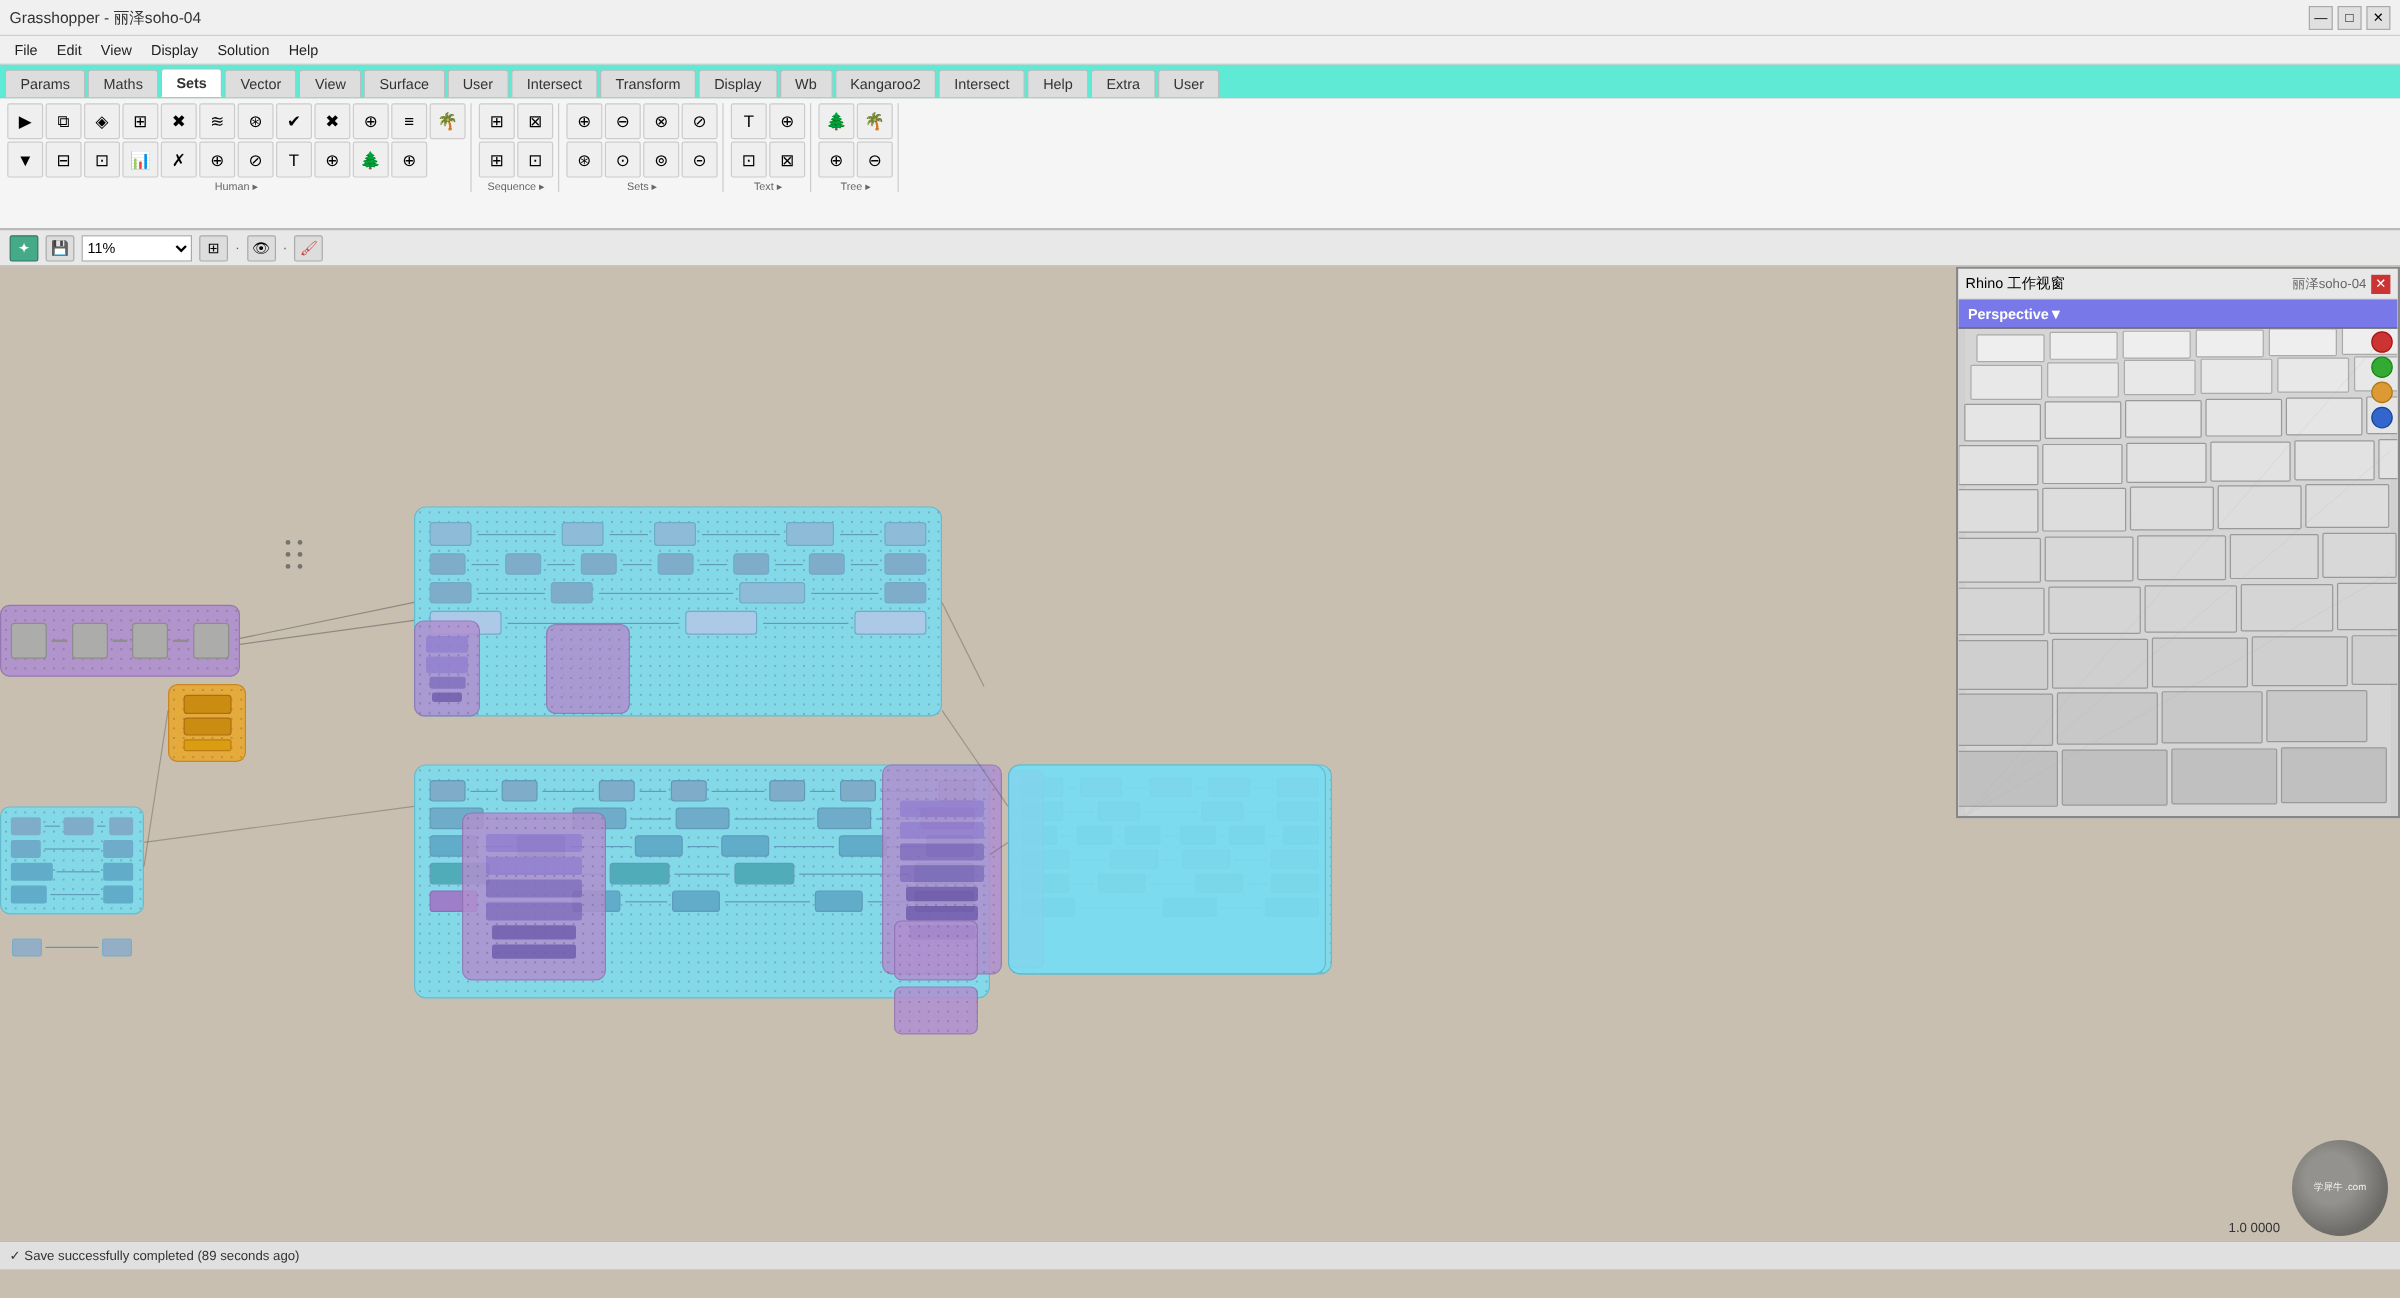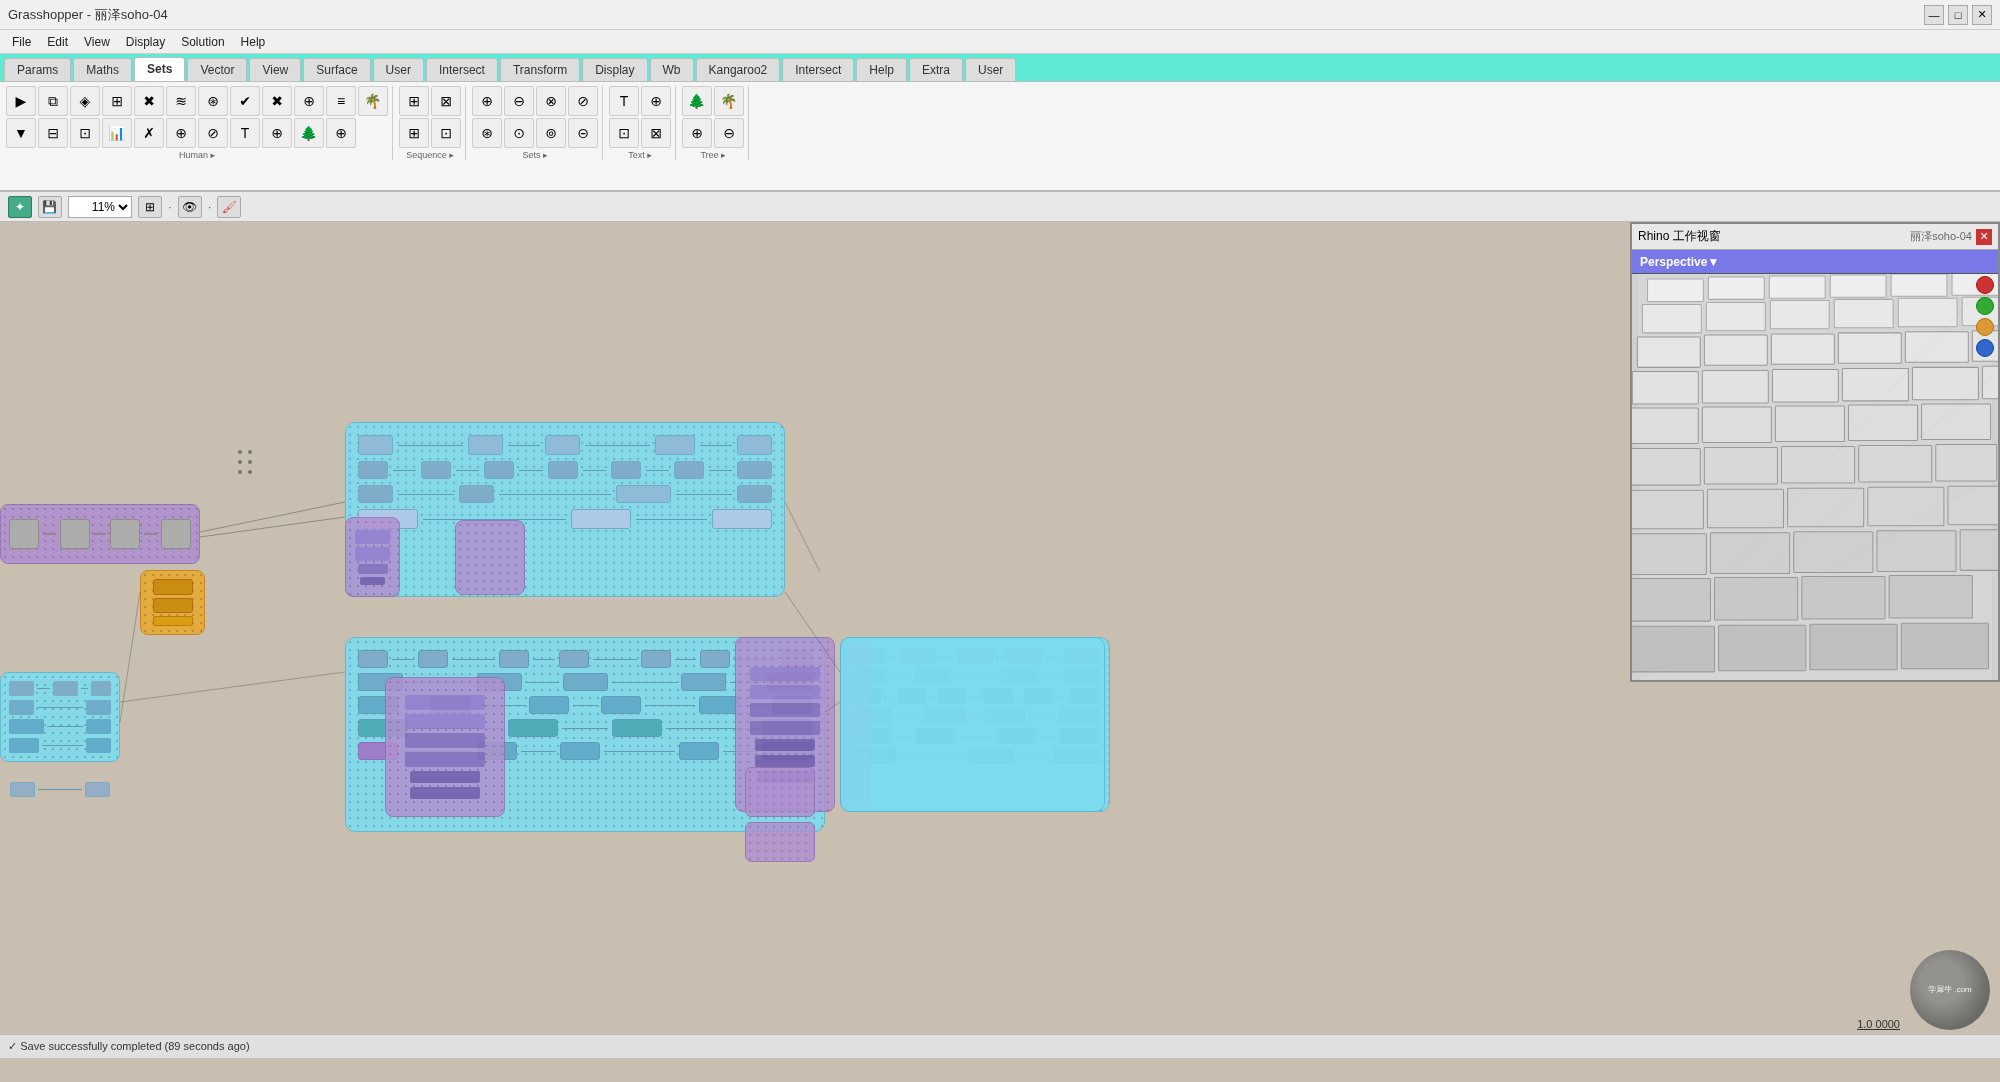--- a/index.html
+++ b/index.html
@@ -119,26 +119,25 @@
     .control-btn {
       width: 24px; height: 22px;
       border: 1px solid #aaa;
       background: #ddd;
       cursor: pointer;
       display: flex; align-items: center; justify-content: center;
       font-size: 12px;
       border-radius: 2px;
     }
     .zoom-select {
-      width: 64px; height: 22px;
+      width: 92px; height: 22px;
       border: 1px solid #aaa;
       background: #fff;
       font-size: 12px;
       cursor: pointer;
-      text-align: right;
     }
 
     
     .main-area {
       position: relative;
       width: 2000px;
       height: calc(1082px - 30px - 24px - 28px - 110px - 30px - 24px);
       background: #c8bfb0;
       overflow: hidden;
     }
@@ -252,21 +251,20 @@
       opacity: 0.8;
     }
 
     
     .page-number {
       position: absolute;
       bottom: 28px;
       right: 100px;
       font-size: 11px;
       color: #333;
-      text-decoration: underline;
     }
   </style>
 </head>
 <body>
 
 <div class="title-bar">
   <span class="title-bar-title">Grasshopper - 丽泽soho-04</span>
   <div class="title-bar-controls">
     <button class="title-bar-btn">—</button>
     <button class="title-bar-btn">□</button>

